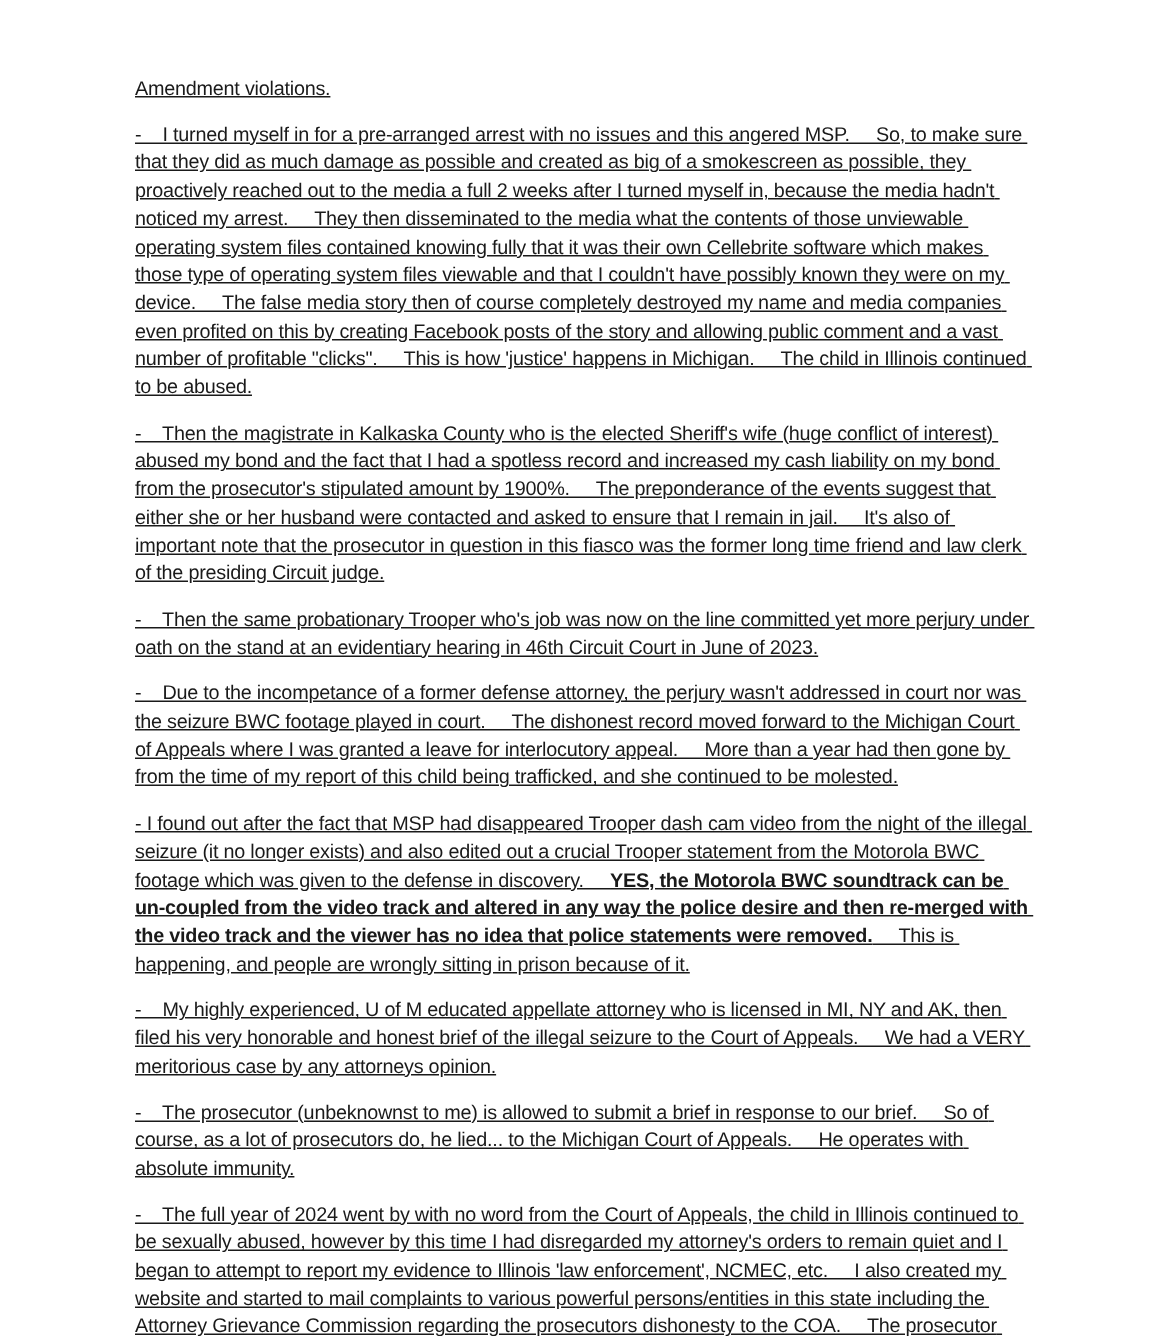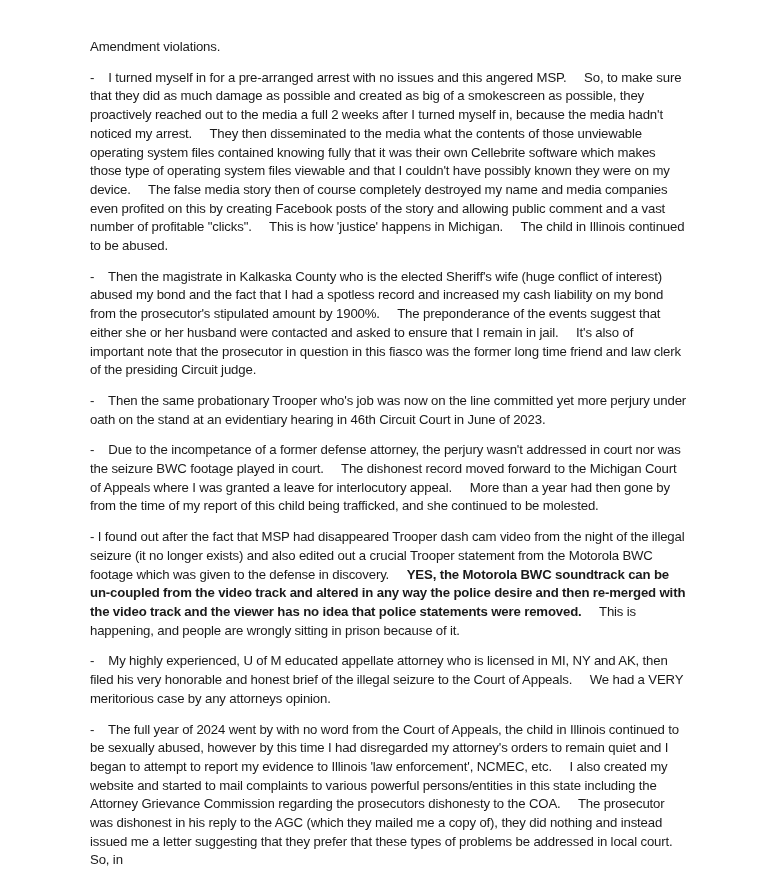--- a/index.html
+++ b/index.html
@@ -6,21 +6,21 @@
   body {
     width: 768px; height: 893px; overflow: hidden; position: relative;
     font-family: "Liberation Sans", sans-serif;
     color: #1a1a1a;
   }
   .page {
     position: absolute; left: 90px; top: 38px; width: 600px;
     font-size: 13.2px; line-height: 18.7px;
     letter-spacing: -0.15px;
   }
-  .para { margin: 0 0 12px 0; text-align: left; }
+  .para { margin: 12px 0 12px 0; text-align: left; text-decoration: underline; }
   .bold { font-weight: bold; text-align: center; }
 </style>
 </head>
 <body>
 
 <div class="page">
   <p class="para">
     <span style="white-space: pre-wrap;">Amendment violations.</span>
   </p>
   <p class="para">
@@ -35,15 +35,18 @@
   <p class="para">
     <span style="white-space: pre-wrap;">-    Due to the incompetance of a former defense attorney, the perjury wasn't addressed in court nor was the seizure BWC footage played in court.     The dishonest record moved forward to the Michigan Court of Appeals where I was granted a leave for interlocutory appeal.     More than a year had then gone by from the time of my report of this child being trafficked, and she continued to be molested.</span>
   </p>
   <p class="para">
     <span style="white-space: pre-wrap;">- I found out after the fact that MSP had disappeared Trooper dash cam video from the night of the illegal seizure (it no longer exists) and also edited out a crucial Trooper statement from the Motorola BWC footage which was given to the defense in discovery.     </span><span class="bold" style="white-space: pre-wrap;">YES, the Motorola BWC soundtrack can be un-coupled from the video track and altered in any way the police desire and then re-merged with the video track and the viewer has no idea that police statements were removed.</span><span style="white-space: pre-wrap;">     This is happening, and people are wrongly sitting in prison because of it.</span>
   </p>
   <p class="para">
     <span style="white-space: pre-wrap;">-    My highly experienced, U of M educated appellate attorney who is licensed in MI, NY and AK, then filed his very honorable and honest brief of the illegal seizure to the Court of Appeals.     We had a VERY meritorious case by any attorneys opinion.</span>
   </p>
   <p class="para">
+    <span style="white-space: pre-wrap;">-    The prosecutor (unbeknownst to me) is allowed to submit a brief in response to our brief.     So of course, as a lot of prosecutors do, he lied... to the Michigan Court of Appeals.     He operates with absolute immunity.</span>
+  </p>
+  <p class="para">
     <span style="white-space: pre-wrap;">-    The full year of 2024 went by with no word from the Court of Appeals, the child in Illinois continued to be sexually abused, however by this time I had disregarded my attorney's orders to remain quiet and I began to attempt to report my evidence to Illinois 'law enforcement', NCMEC, etc.     I also created my website and started to mail complaints to various powerful persons/entities in this state including the Attorney Grievance Commission regarding the prosecutors dishonesty to the COA.     The prosecutor was dishonest in his reply to the AGC (which they mailed me a copy of), they did nothing and instead issued me a letter suggesting that they prefer that these types of problems be addressed in local court.     So, in</span>
   </p>
 </div>
 
 </body></html>

